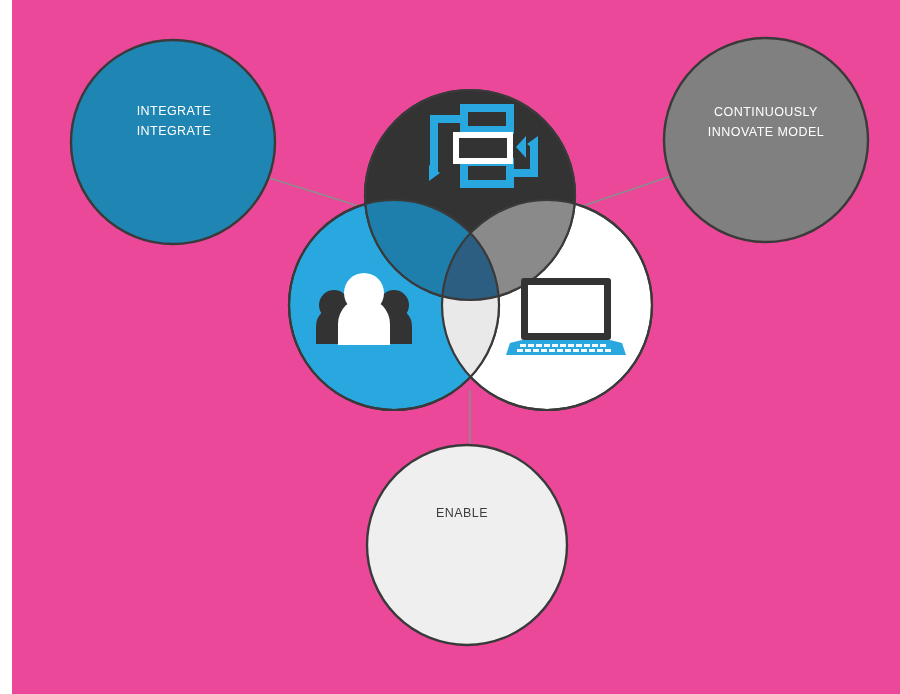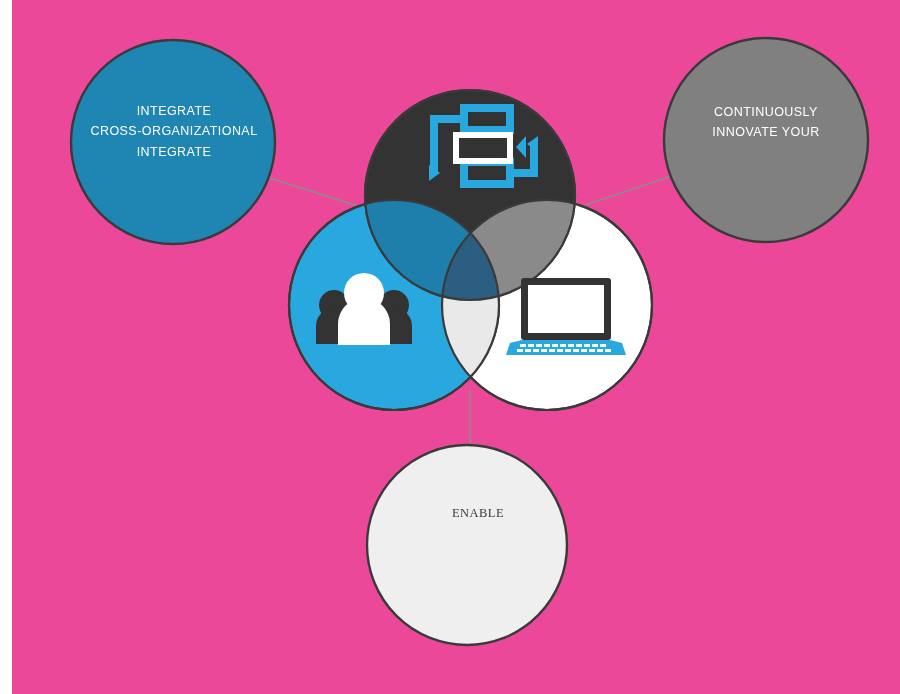--- a/index.html
+++ b/index.html
@@ -30,21 +30,21 @@
     font-size: 12.5px;
     letter-spacing: 0.45px;
     font-weight: 400;
     pointer-events: none;
   }
   .label-text span { display: block; white-space: nowrap; }
 
   #label-left-text  { left: 52px;  top: 101px; width: 220px; color: #ffffff; }
   #label-right-text { left: 648px; top: 102st; width: 210px; color: #ffffff; }
   #label-right-text { left: 650px; top: 102px; width: 208px; color: #ffffff; }
-  #label-bottom-text{ left: 360px; top: 503px; width: 212px; color: #3b3b3b; font-family: Liberation Serif, serif; }
+  #label-bottom-text{ left: 344px; top: 503px; width: 212px; color: #3b3b3b; }
 </style>
 </head>
 <body>
 
 <div id="canvas">
 
   <svg id="venn-svg" viewBox="0 0 900 694">
     <defs>
       <clipPath id="clip-process">
           <circle cx="458" cy="195" r="105"></circle>
@@ -142,26 +142,25 @@
       </g>
     </g>
 
     <circle cx="161" cy="142" r="102" fill="#1f86b4" stroke="#3a3a3a" stroke-width="2.4"></circle>
     <circle cx="754" cy="140" r="102" fill="#808080" stroke="#3a3a3a" stroke-width="2.4"></circle>
     <circle cx="455" cy="545" r="100" fill="#efefef" stroke="#3a3a3a" stroke-width="2.4"></circle>
   </svg>
 
   <div class="label-text" id="label-left-text">
     <span>INTEGRATE</span>
-    <span>CROSS-ORGANIZATIONAL</span>
     <span>INTEGRATE</span>
   </div>
 
   <div class="label-text" id="label-right-text">
     <span>CONTINUOUSLY</span>
-    <span>INNOVATE YOUR</span>
+    <span>INNOVATE MODEL</span>
   </div>
 
   <div class="label-text" id="label-bottom-text">
     <span>ENABLE</span>
   </div>
 
 </div>
 
 </body></html>

